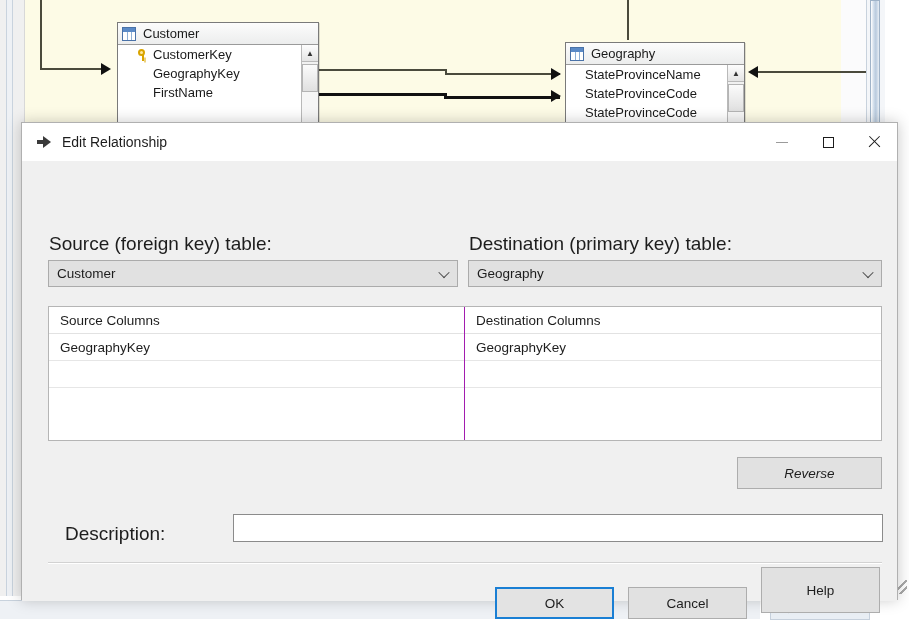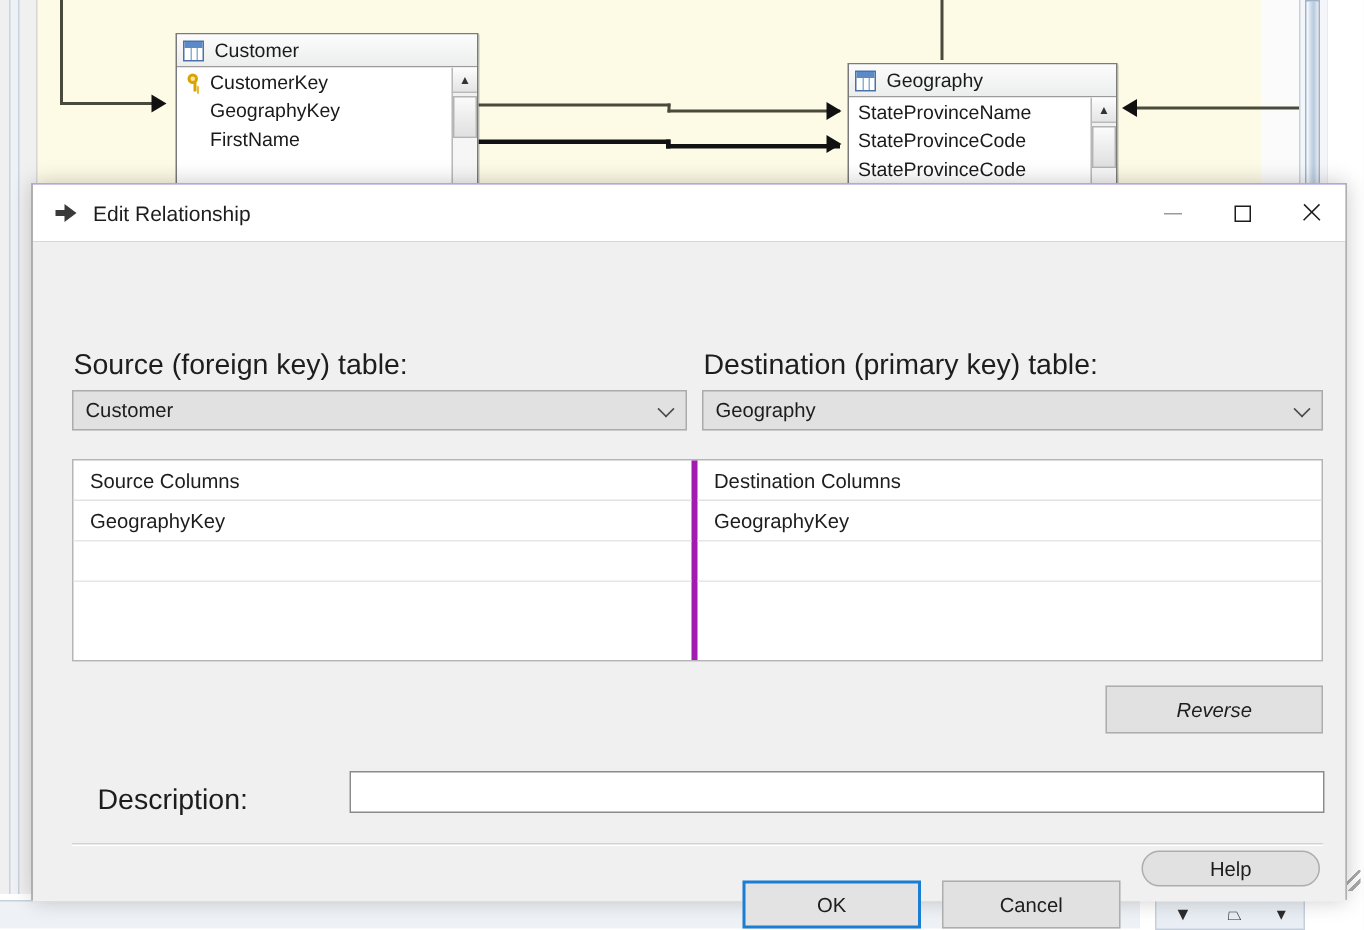--- a/index.html
+++ b/index.html
@@ -162,21 +162,21 @@
     box-shadow: 4px 0 0 #8fb0d6, 0 3px 0 -0.5px transparent;
   }
   .er-table .tbl-body {
     position: relative;
     background: #ffffff;
     overflow: hidden;
   }
   .er-row {
     height: 19px;
     line-height: 19px;
-    padding-left: 6px;
+    padding-left: 19px;
     white-space: nowrap;
     display: flex;
     align-items: center;
     font-size: 13px;
   }
   .key-icon {
     width: 13px; height: 13px;
     margin-right: 3px;
     flex: 0 0 auto;
     position: relative;
@@ -356,21 +356,21 @@
     background: #ffffff;
     border: 1px solid #b5b5b5;
     box-sizing: border-box;
   }
   .colgrid .half {
     position: absolute;
     top: 0; bottom: 0;
     width: 50%;
     box-sizing: border-box;
   }
-  .colgrid .half.left { left: 0; border-right: 4px solid #a21caf; }
+  .colgrid .half.left { left: 0; border-right: 1px solid #a21caf; }
   .colgrid .half.right { left: 50%; }
   .grid-hdr {
     height: 27px;
     line-height: 27px;
     padding-left: 11px;
     font-size: 13.5px;
     color: #1d1d1d;
     border-bottom: 1px solid #e2e2e2;
     box-sizing: border-box;
   }
@@ -572,18 +572,18 @@
 
       <div class="btn" style="left:715px; top:296px; width:145px; height:32px;font-style:italic;">Reverse</div>
 
       <div class="fld-label" style="left:43px; top:362px;">Description:</div>
       <input class="desc-input" style="left: 211px; top: 353px; width: 650px; height: 28px;" type="text" value="">
 
       <div class="sep" style="top:401px;"></div>
 
       <div class="btn focus" style="left:473px; top:426px; width:119px; height:32px;">OK</div>
       <div class="btn" style="left:606px; top:426px; width:119px; height:32px;">Cancel</div>
-      <div class="btn" style="left:739px; top:406px; width:119px; height:24px;border-radius:13px;">Help</div>
+      <div class="btn" style="left:739px; top:406px; width:119px; height:46px;">Help</div>
 
     </div>
   </div>
 
 </div>
 
 </body></html>

